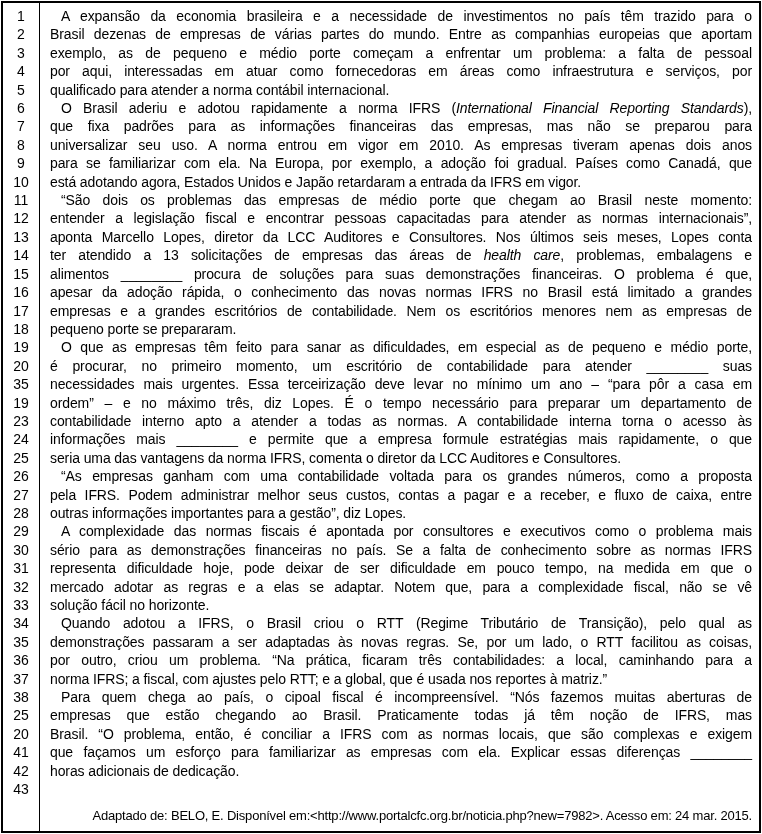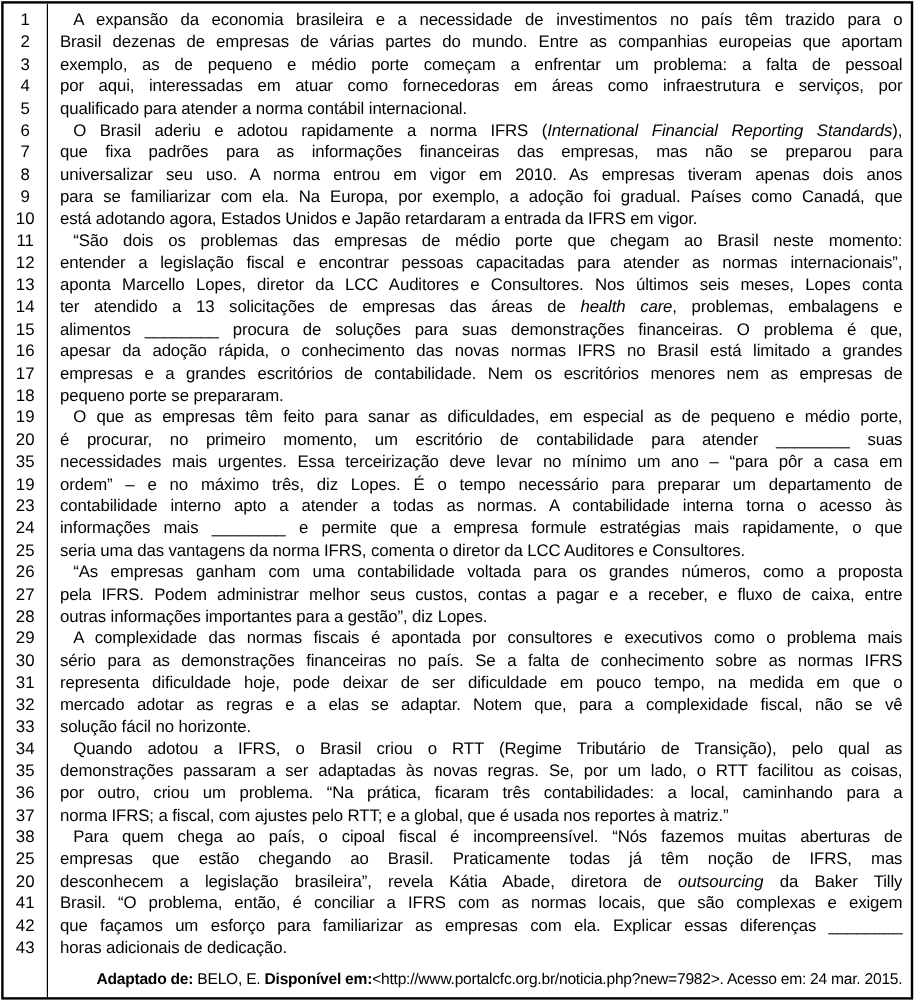--- a/index.html
+++ b/index.html
@@ -46,21 +46,21 @@
     white-space: normal;
   }
   .t.just {
     text-align: justify;
     text-align-last: justify;
   }
   .t.indent {
     text-indent: 11px;
   }
   .it { font-style: italic; }
-  .b  { font-weight: bold; text-align: center; }
+  .b  { font-weight: normal; text-align: center; }
   .footer {
     margin-top: auto;
     padding: 0 0 7px 0;
     text-align: right;
     font-size: 13px;
     line-height: 16px;
     letter-spacing: -0.2px;
   }
 </style>
 </head>
@@ -146,20 +146,19 @@
         <div class="t just"><span>sério para as demonstrações financeiras no país. Se a falta de conhecimento sobre as normas IFRS</span></div>
         <div class="t just"><span>representa dificuldade hoje, pode deixar de ser dificuldade em pouco tempo, na medida em que o</span></div>
         <div class="t just"><span>mercado adotar as regras e a elas se adaptar. Notem que, para a complexidade fiscal, não se vê</span></div>
         <div class="t"><span>solução fácil no horizonte.</span></div>
         <div class="t just indent"><span>Quando adotou a IFRS, o Brasil criou o RTT (Regime Tributário de Transição), pelo qual as</span></div>
         <div class="t just"><span>demonstrações passaram a ser adaptadas às novas regras. Se, por um lado, o RTT facilitou as coisas,</span></div>
         <div class="t just"><span>por outro, criou um problema. “Na prática, ficaram três contabilidades: a local, caminhando para a</span></div>
         <div class="t"><span>norma IFRS; a fiscal, com ajustes pelo RTT; e a global, que é usada nos reportes à matriz.”</span></div>
         <div class="t just indent"><span>Para quem chega ao país, o cipoal fiscal é incompreensível. “Nós fazemos muitas aberturas de</span></div>
         <div class="t just"><span>empresas que estão chegando ao Brasil. Praticamente todas já têm noção de IFRS, mas</span></div>
-        <div class="t just"><span>desconhecem a legislação brasileira”, revela Kátia Abade, diretora de </span><span class="it">outsourcing</span><span> da Baker Tilly</span></div>
         <div class="t just"><span>Brasil. “O problema, então, é conciliar a IFRS com as normas locais, que são complexas e exigem</span></div>
         <div class="t just"><span>que façamos um esforço para familiarizar as empresas com ela. Explicar essas diferenças ________</span></div>
         <div class="t"><span>horas adicionais de dedicação.</span></div>
       </div>
     <div class="footer"><span class="b">Adaptado de:</span><span> BELO, E.  </span><span class="b">Disponível em:</span><span>&lt;http://www.portalcfc.org.br/noticia.php?new=7982&gt;. Acesso em: 24 mar. 2015.</span></div>
   </div>
 </div>
 
 </body></html>

